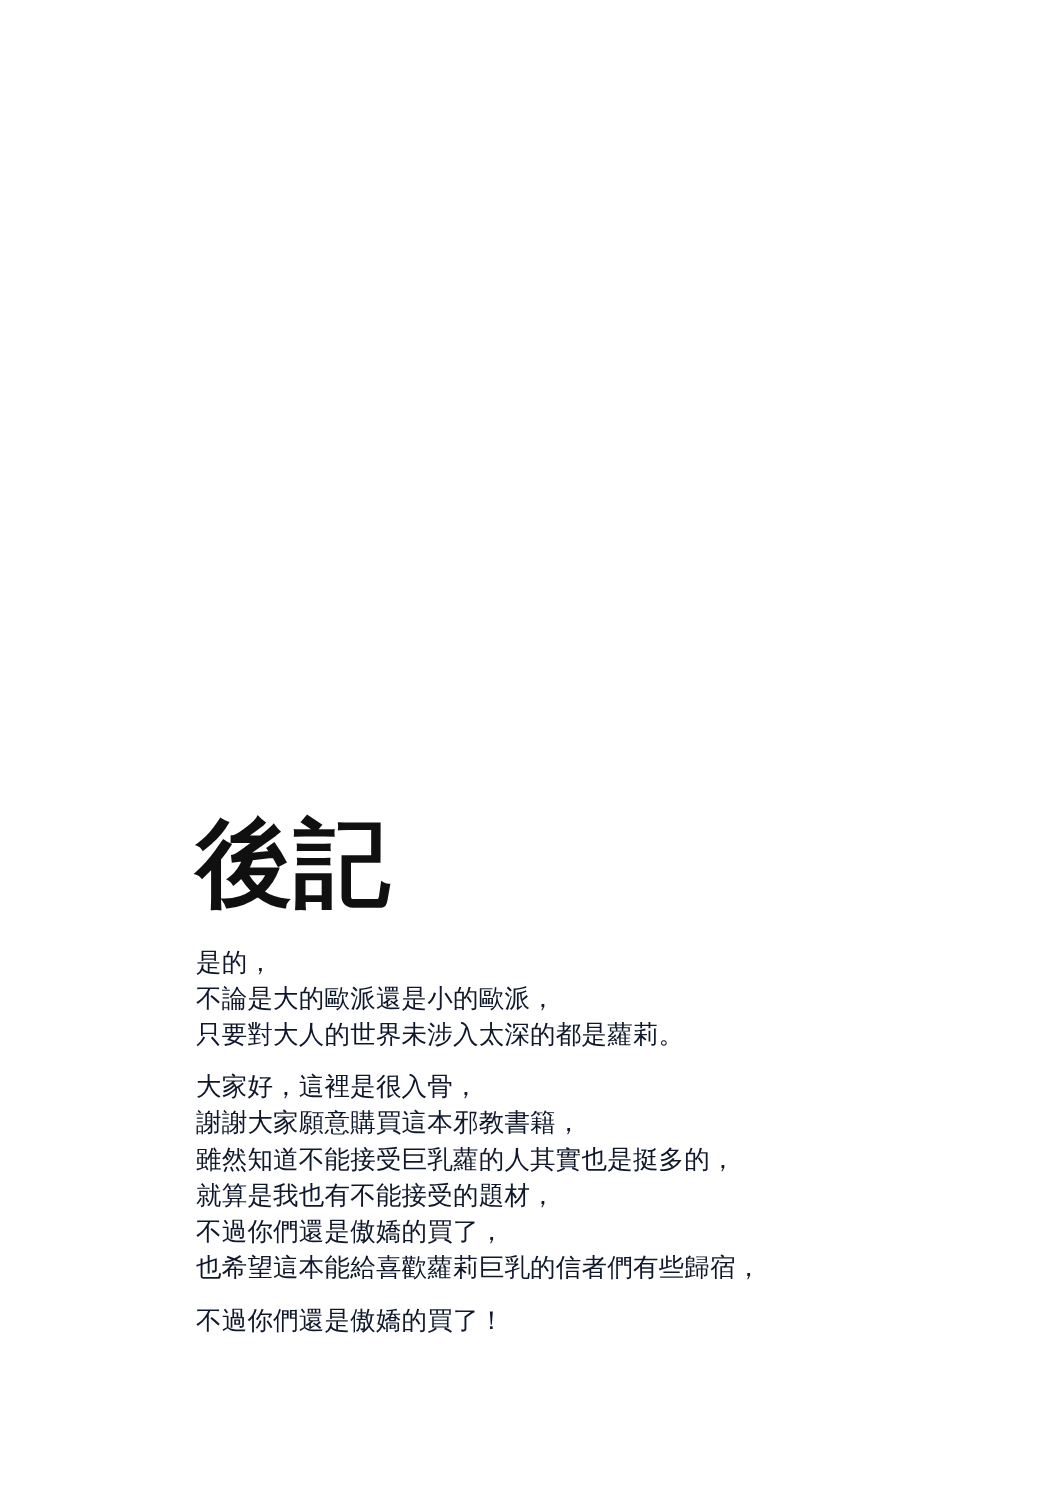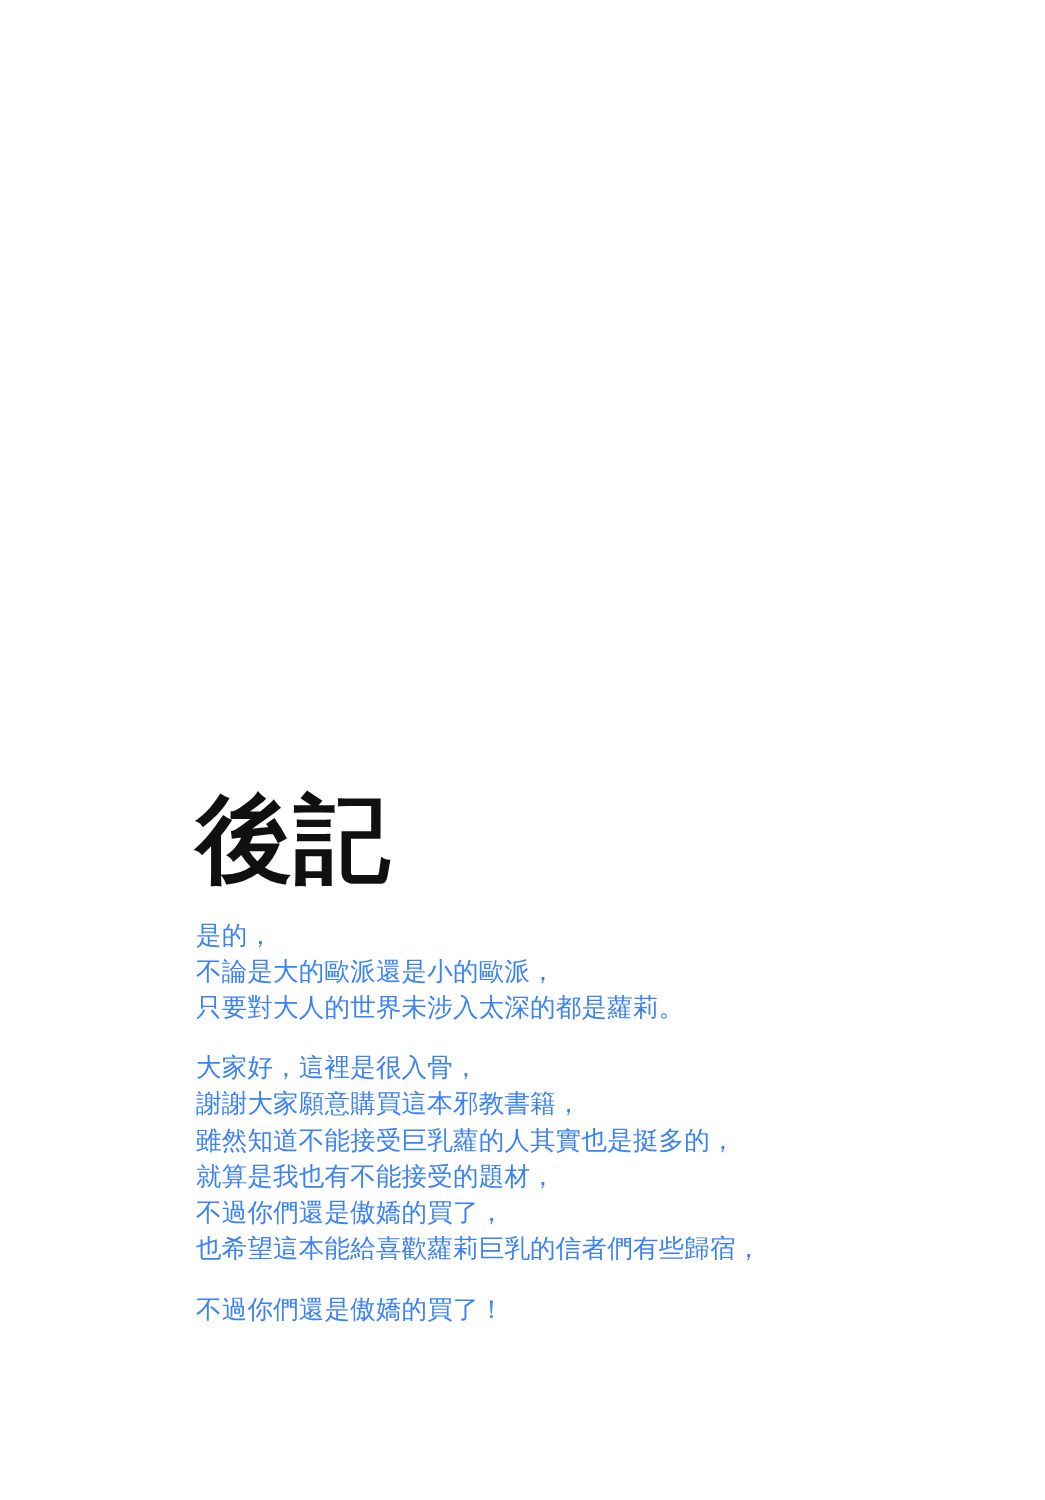--- a/index.html
+++ b/index.html
@@ -16,43 +16,43 @@
     overflow: hidden;
   }
   .page {
     position: absolute;
     inset: 0;
     background: #ffffff;
   }
   .afterword-block {
     position: absolute;
     left: 196px;
-    top: 788px;
+    top: 812px;
     width: 780px;
   }
   .afterword-title {
     font-size: 96px;
     line-height: 1.08;
     font-weight: 700;
     letter-spacing: 2px;
     color: #101010;
     margin: 0 0 28px 0;
     font-family: "DejaVu Sans", "Liberation Sans", sans-serif;
   }
   .para {
     font-size: 25.5px;
     line-height: 1.42;
-    color: #3b82f6;
+    color: #0f172a;
     margin: 0;
     letter-spacing: 0.2px;
     white-space: pre-line;
-    font-family: Liberation Mono, monospace;
+    font-family: Liberation Sans, sans-serif;
   }
   .para + .para {
-    margin-top: 24px;
+    margin-top: 16px;
   }
 </style>
 </head>
 <body>
 
 <div class="page">
   <div class="afterword-block">
     <h1 class="afterword-title">後記</h1>
     <p class="para">是的，
 不論是大的歐派還是小的歐派，

